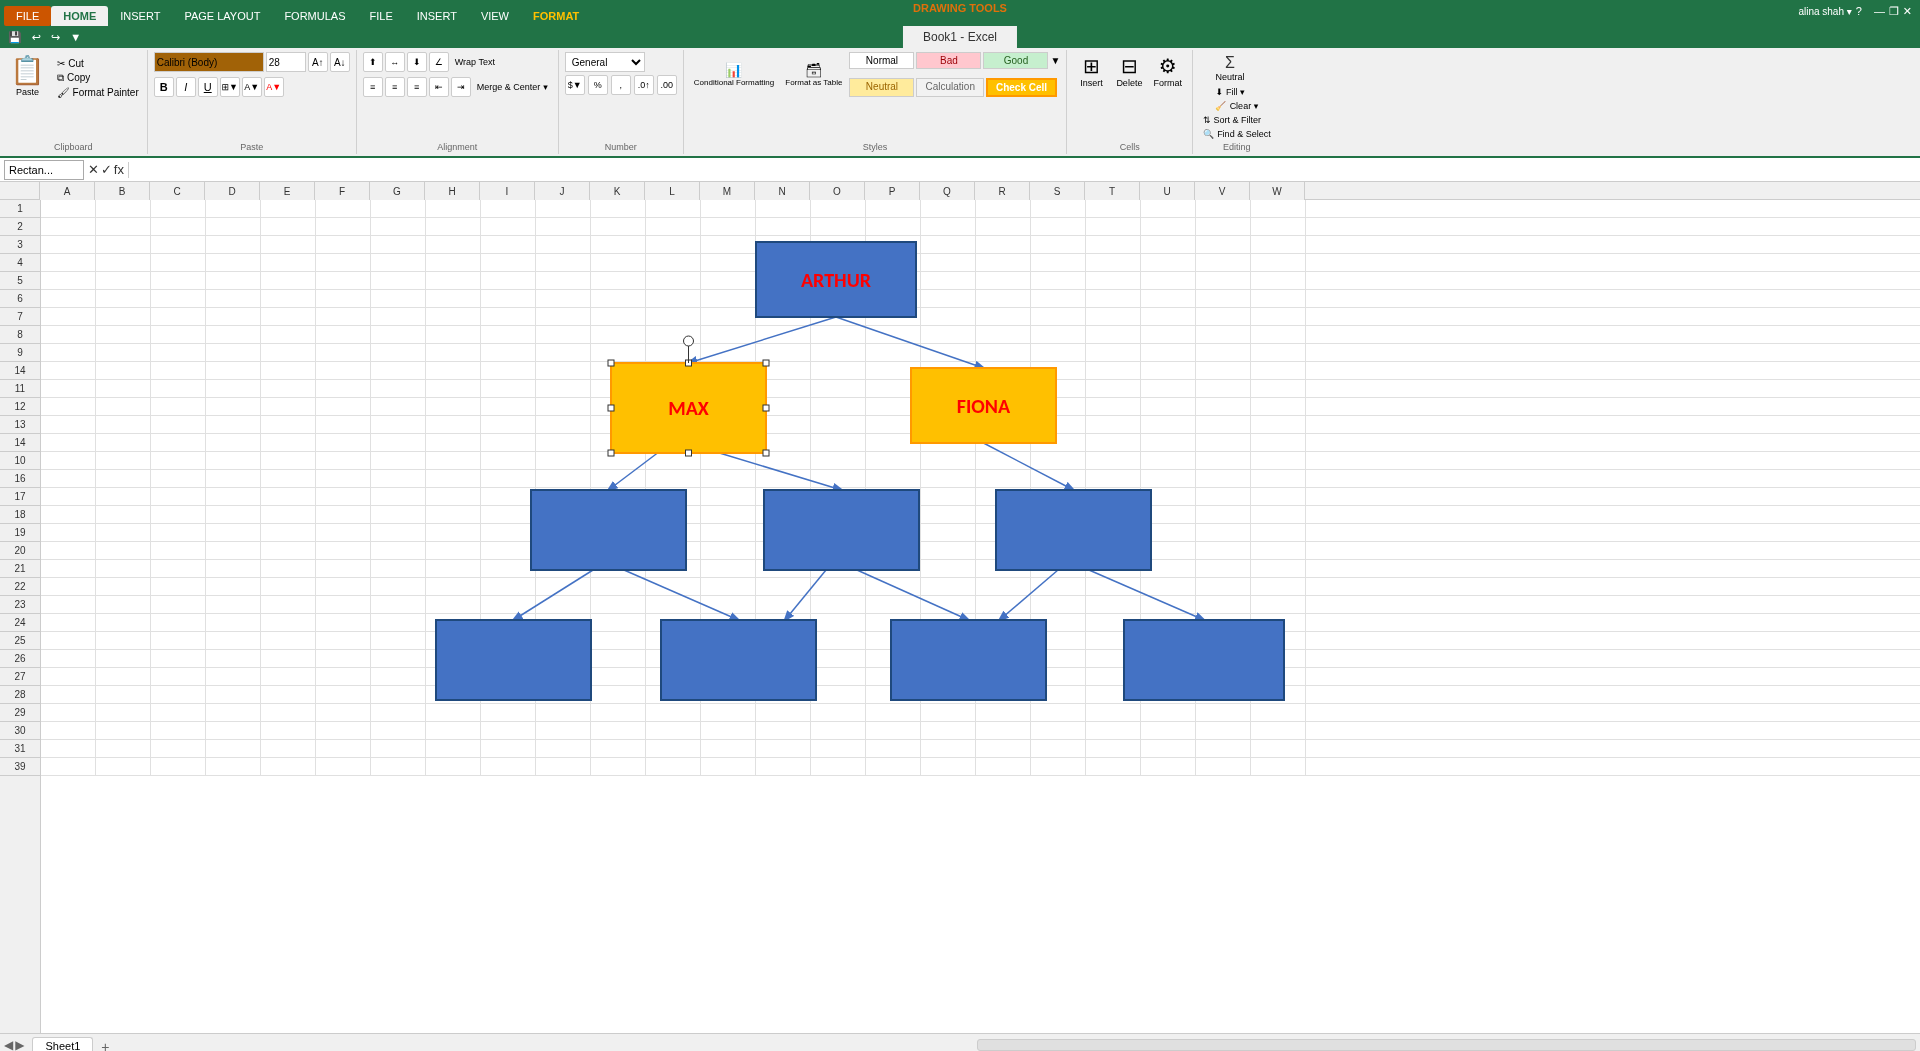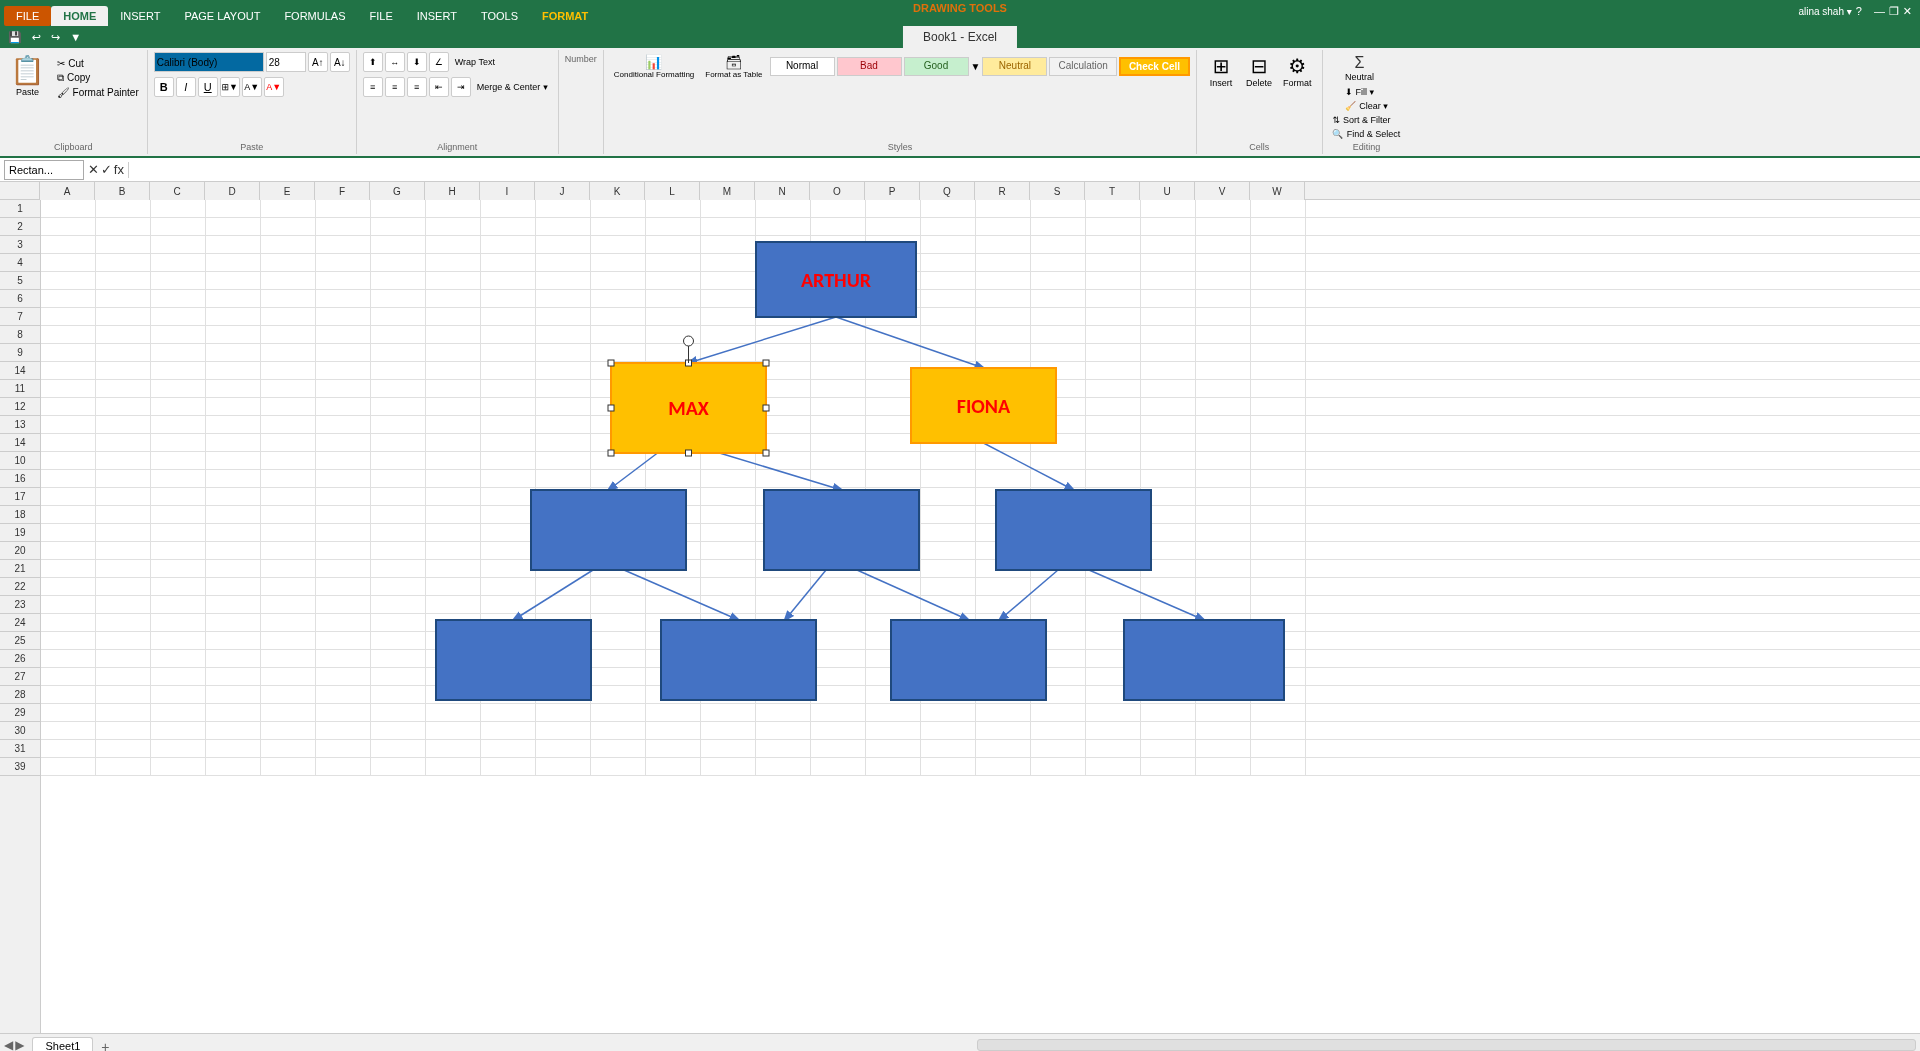--- a/index.html
+++ b/index.html
@@ -110,21 +110,21 @@
       font-size: 9px;
     }
     .paste-big .icon { font-size: 28px; }
 
     
     .font-row { display: flex; gap: 2px; align-items: center; margin-bottom: 2px; }
     .font-select {
       height: 20px;
       font-size: 10px;
       border: 1px solid #ccc;
-      background: #0369a1;
+      background: #a16207;
       padding: 0 2px;
       width: 110px;
     }
     .size-select {
       height: 20px;
       font-size: 10px;
       border: 1px solid #ccc;
       background: white;
       padding: 0 2px;
       width: 40px;
@@ -364,21 +364,21 @@
   <div id="ribbon-tabs-container">
     <div id="drawing-tools-label">DRAWING TOOLS</div>
     <div id="ribbon-tabs" style="background:transparent;">
       <div class="ribbon-tab" style="background:#cc5500;color:white;border-radius:2px;">FILE</div>
       <div class="ribbon-tab active">HOME</div>
       <div class="ribbon-tab">INSERT</div>
       <div class="ribbon-tab">PAGE LAYOUT</div>
       <div class="ribbon-tab">FORMULAS</div>
       <div class="ribbon-tab">FILE</div>
       <div class="ribbon-tab">INSERT</div>
-      <div class="ribbon-tab">TOOLS</div>
+      <div class="ribbon-tab">VIEW</div>
       <div class="ribbon-tab" style="color:#FFC000;font-weight:700;">FORMAT</div>
     </div>
   </div>
 
   <div id="titlebar" style="position:absolute;top:0;right:0;height:22px;background:transparent;border:none;display:flex;align-items:center;gap:4px;padding-right:8px;">
     <span style="color:white;font-size:10px;">alina shah ▾</span>
     <span style="color:white;font-size:11px;cursor:pointer;">?</span>
     <span style="color:white;font-size:11px;cursor:pointer;margin-left:8px;">—</span>
     <span style="color:white;font-size:11px;cursor:pointer;">❐</span>
     <span style="color:white;font-size:11px;cursor:pointer;">✕</span>
@@ -463,35 +463,49 @@
         <div class="ribbon-btn-small" style="font-size:9px;">
           <span>Merge &amp; Center</span>
           <span>▾</span>
         </div>
       </div>
     </div>
     <div class="ribbon-group-label">Alignment</div>
   </div>
 
   <div class="ribbon-group">
+    <div class="ribbon-group-content" style="flex-direction:column;gap:3px;">
+      <select class="number-select">
+        <option>General</option>
+        <option>Number</option>
+        <option>Currency</option>
+      </select>
+      <div class="font-row" style="gap:3px;">
+        <div class="fmt-btn" style="font-size:9px;">$▼</div>
+        <div class="fmt-btn" style="font-size:9px;">%</div>
+        <div class="fmt-btn" style="font-size:9px;">,</div>
+        <div class="fmt-btn" style="font-size:9px;">.0↑</div>
+        <div class="fmt-btn" style="font-size:9px;">.00</div>
+      </div>
+    </div>
     <div class="ribbon-group-label">Number</div>
   </div>
 
   <div class="ribbon-group" style="max-width:350px;">
     <div class="ribbon-group-content" style="flex-direction:column;gap:2px;">
       <div style="display:flex;gap:3px;align-items:center;">
         <div class="ribbon-btn" style="min-width:50px;">
           <span style="font-size:14px;">📊</span>
           <span style="font-size:8px;text-align:center;">Conditional Formatting</span>
         </div>
         <div class="ribbon-btn" style="min-width:50px;">
           <span style="font-size:14px;">🗃</span>
           <span style="font-size:8px;text-align:center;">Format as Table</span>
         </div>
-        <div style="display:flex;gap:2px;">
+        <div style="display:flex;flex-direction:column;gap:9px;">
           <div style="display:flex;gap:2px;">
             <div class="style-box style-normal">Normal</div>
             <div class="style-box style-bad">Bad</div>
             <div class="style-box style-good">Good</div>
             <span style="font-size:10px;cursor:pointer;align-self:center;">▼</span>
           </div>
           <div style="display:flex;gap:2px;">
             <div class="style-box style-neutral">Neutral</div>
             <div class="style-box style-calculation">Calculation</div>
             <div class="style-box style-checkcel">Check Cell</div>

